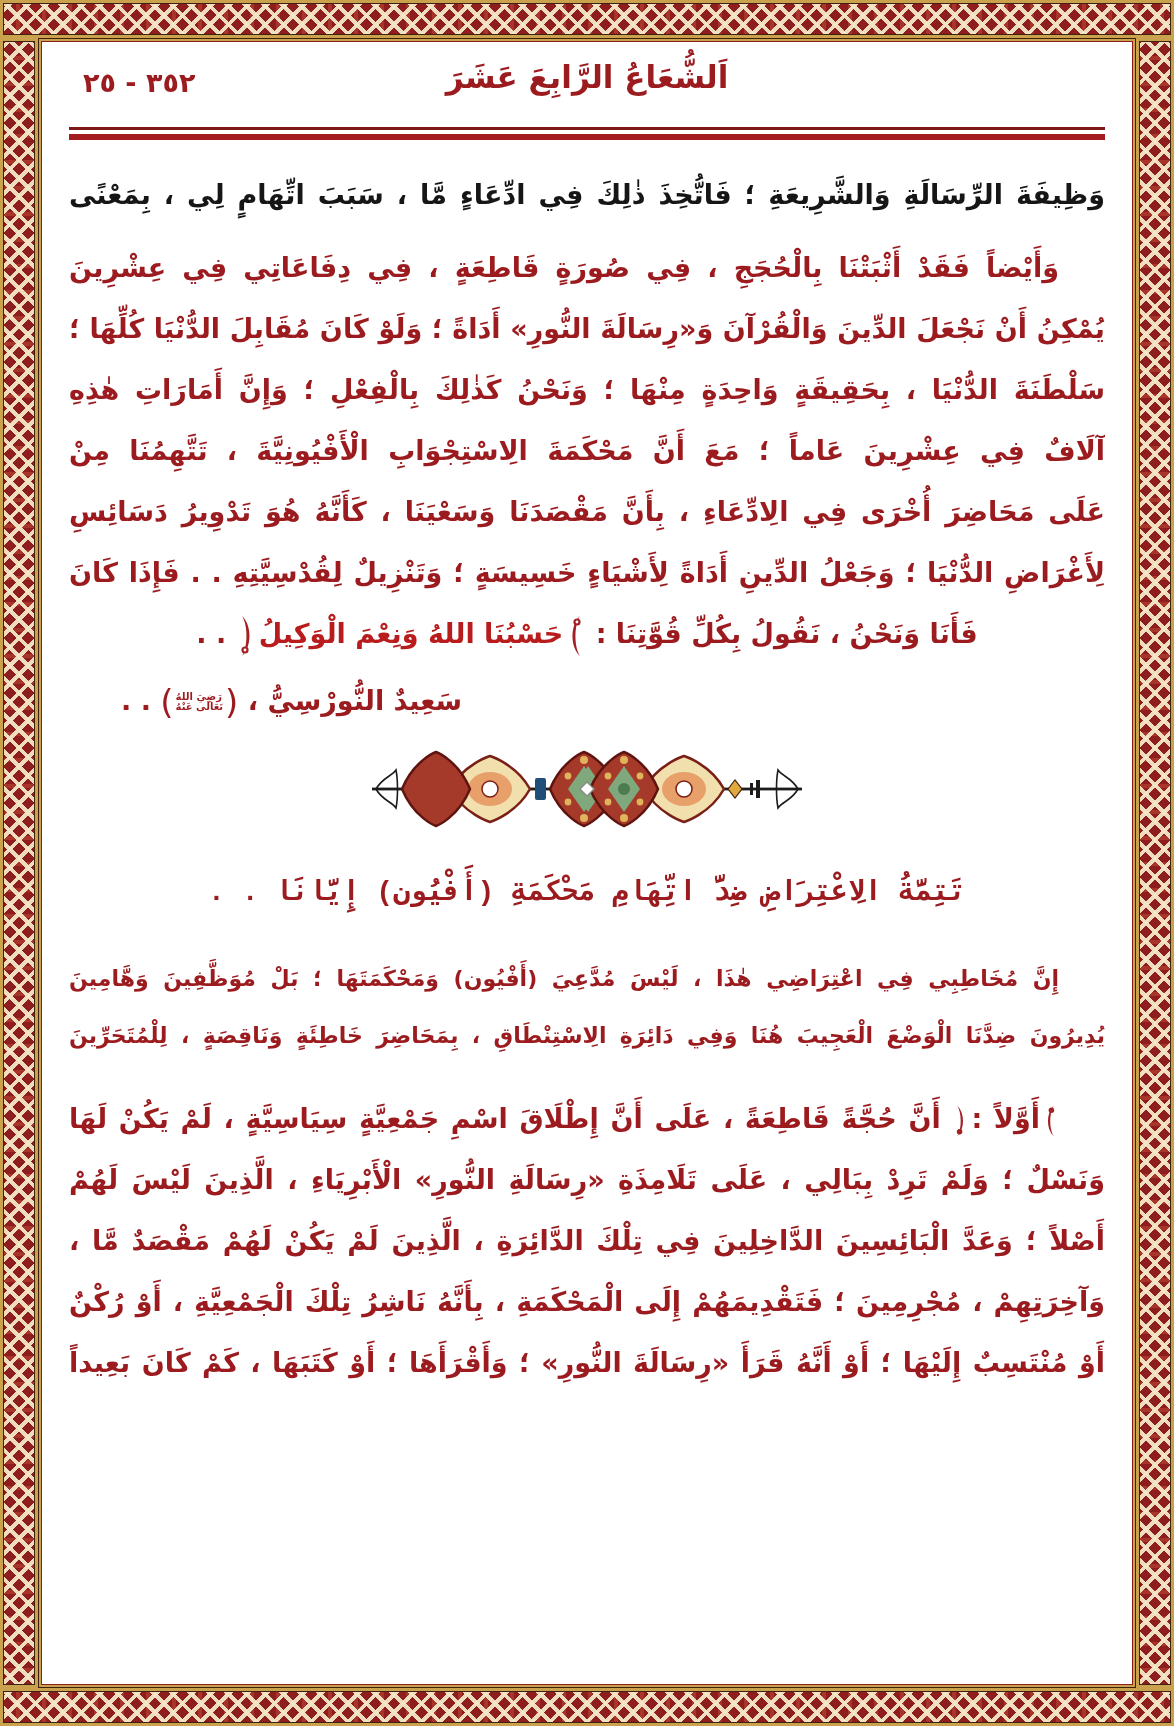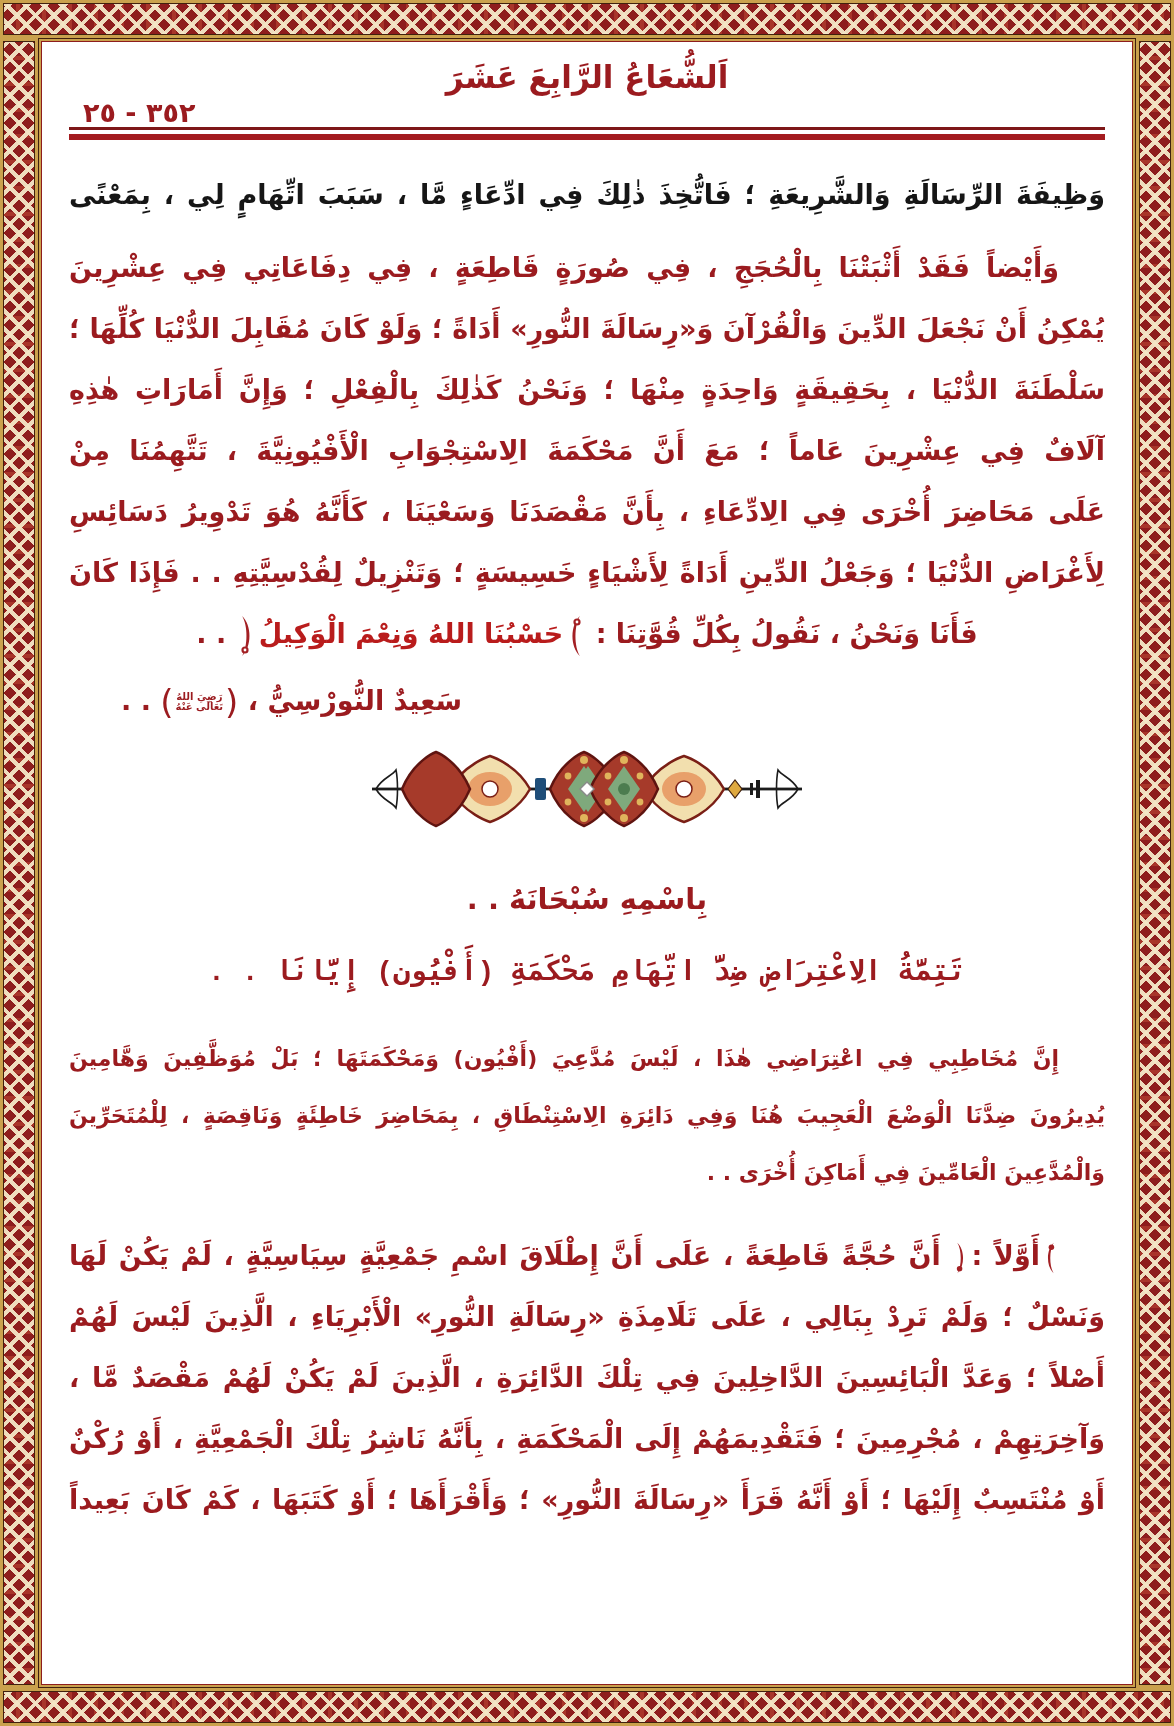--- a/index.html
+++ b/index.html
@@ -21,39 +21,39 @@
   .frame-left{left:0;top:38px;bottom:38px;width:38px;}
   .frame-right{right:0;top:38px;bottom:38px;width:38px;}
 
   .content{position:absolute;inset:38px;background:#fff;border:1px solid #40200e;
            box-shadow: inset 0 0 0 2px #caa14d, inset 0 0 0 3px #8e1d1d;
            padding:10px 30px 0 30px;overflow:hidden;direction:rtl;}
 
   
   .header{position:relative;margin-top:10px;height:56px;}
   .title{text-align:center;font-size:31px;font-weight:bold;color:#9b1b1f;letter-spacing:0.5px;}
-  .pageno{position:absolute;left:14px;top:8px;font-size:27px;font-weight:bold;color:#9b1b1f;direction:rtl;margin-top:30px;}
+  .pageno{position:absolute;left:14px;top:8px;font-size:27px;font-weight:bold;color:#9b1b1f;direction:rtl;}
   .rule{margin-top:12px;}
   .rule .r1{border-top:3px solid #7e1718;}
   .rule .r2{border-top:6px solid #a41c20;margin-top:4px;}
 
   
   .para{margin:0;}
   .line{font-size:27px;font-weight:bold;line-height:61px;white-space:nowrap;}
   .just{text-align:justify;text-align-last:justify;white-space:normal;height:61px;overflow:hidden;}
   .start{text-align:right;}
   .center{text-align:center;white-space:normal;}
   .indent{padding-right:46px;}
   .black{color:#161616;}
   .red{color:#9b1b1f;}
   .blue-verse{color:#b91c1c;}
   .p1{margin-top:24px;}
   .p2{margin-top:12px;}
   .sig{margin-top:18px;text-align:left;padding-left:52px;color:#9b1b1f;font-size:27px;font-weight:bold;}
-  .seal{display:inline-block;vertical-align:middle;font-size:10px;line-height:10px;text-align:center;
+  .seal{display:inline-block;vertical-align:middle;font-size:10px;line-height:10px;text-align:left;
         color:#9b1b1f;font-weight:bold;margin:8px 2px;}
   .seal span{display:block;}
   .paren{font-size:34px;vertical-align:middle;font-weight:normal;}
 
   .ornament-wrap{text-align:center;margin-top:24px;}
   .basmala{margin-top:46px;text-align:center;color:#9b1b1f;font-size:29px;font-weight:bold;}
   .section-title{margin-top:38px;text-align:center;color:#9b1b1f;font-size:28px;font-weight:bold;font-family:Liberation Mono, monospace;}
   .p3{margin-top:42px;}
   .p3 .line{font-size:22px;line-height:57px;}
   .p3 .just{height:57px;}
@@ -175,28 +175,26 @@
           <circle cx="268" cy="30" r="3.4" fill="#e0b45c"></circle>
           <circle cx="236" cy="56" r="3.4" fill="#e0b45c"></circle>
           <circle cx="268" cy="56" r="3.4" fill="#e0b45c"></circle>
           <circle cx="252" cy="43" r="6" fill="#4c7c4f"></circle>
         </g>
 
         <polygon points="215,36 222,43 215,50 208,43" fill="#ffffff" stroke="#8a8a8a" stroke-width="1.4"></polygon>
       </svg>
     </div>
 
-    <div class="basmala">بِاسْمِهِ سُبْحَانَهُ . .</div>
 
     <div class="section-title">تَتِمَّةُ الِاعْتِرَاضِ ضِدَّ اتِّهَامِ مَحْكَمَةِ (أَفْيُون) إِيَّانَا . .</div>
 
     <div class="para p3 red">
       <div class="line just indent">إِنَّ مُخَاطِبِي فِي اعْتِرَاضِي هٰذَا ، لَيْسَ مُدَّعِيَ (أَفْيُون) وَمَحْكَمَتَهَا ؛ بَلْ مُوَظَّفِينَ وَهَّامِينَ وَمُغْرِضِينَ ،</div>
       <div class="line just">يُدِيرُونَ ضِدَّنَا الْوَضْعَ الْعَجِيبَ هُنَا وَفِي دَائِرَةِ الِاسْتِنْطَاقِ ، بِمَحَاضِرَ خَاطِئَةٍ وَنَاقِصَةٍ ، لِلْمُتَحَرِّينَ وَالْمُخْبِرِينَ</div>
-      <div class="line start">وَالْمُدَّعِينَ الْعَامِّينَ فِي أَمَاكِنَ أُخْرَى . .</div>
     </div>
 
     <div class="para p4 red">
       <div class="line just indent">
         <svg class="qbracket" width="13" height="34" viewBox="0 0 17 42">
             <path d="M14 1 C4 10 4 32 14 41 C8 32 8 10 14 1 Z" fill="#a32024"></path>
             <circle cx="11" cy="7" r="3.6" fill="#a32024"></circle>
           </svg><span>أَوَّلاً :</span><svg class="qbracket" width="13" height="34" viewBox="0 0 17 42">
             <g transform="scale(-1,1) translate(-17,0)">
               <path d="M14 1 C4 10 4 32 14 41 C8 32 8 10 14 1 Z" fill="#a32024"></path>

